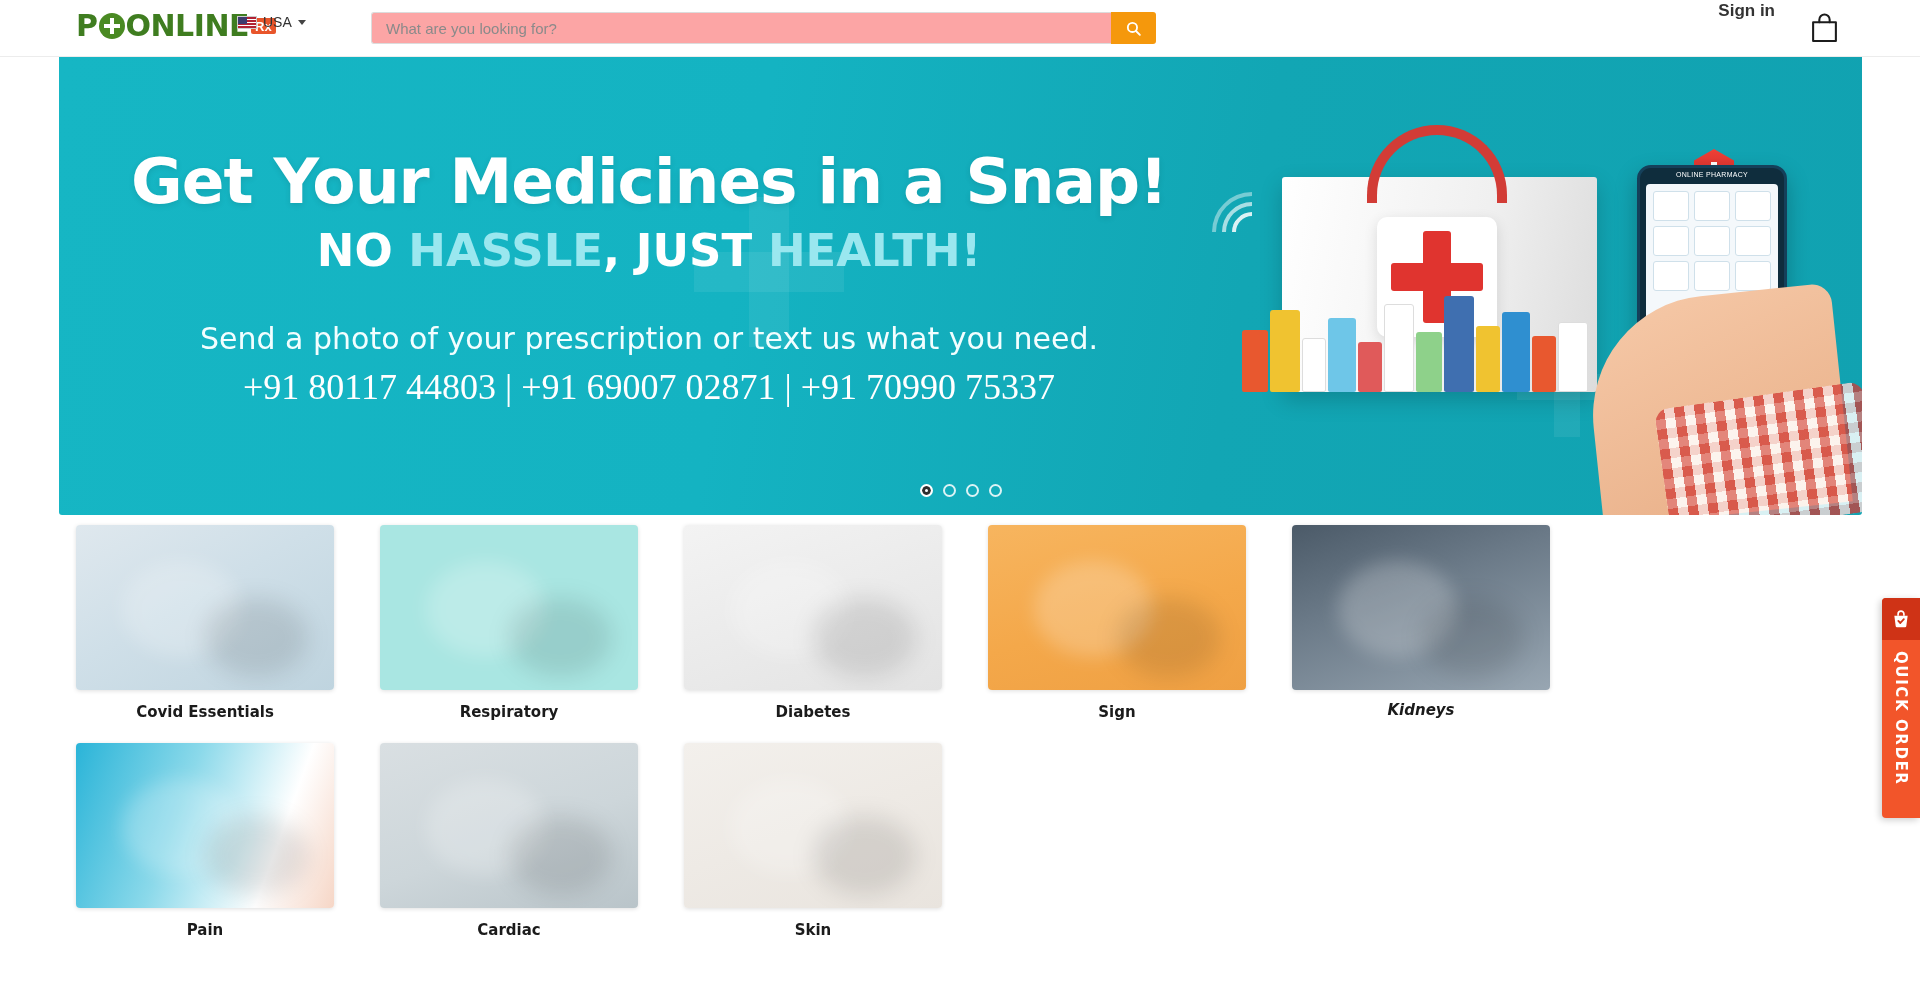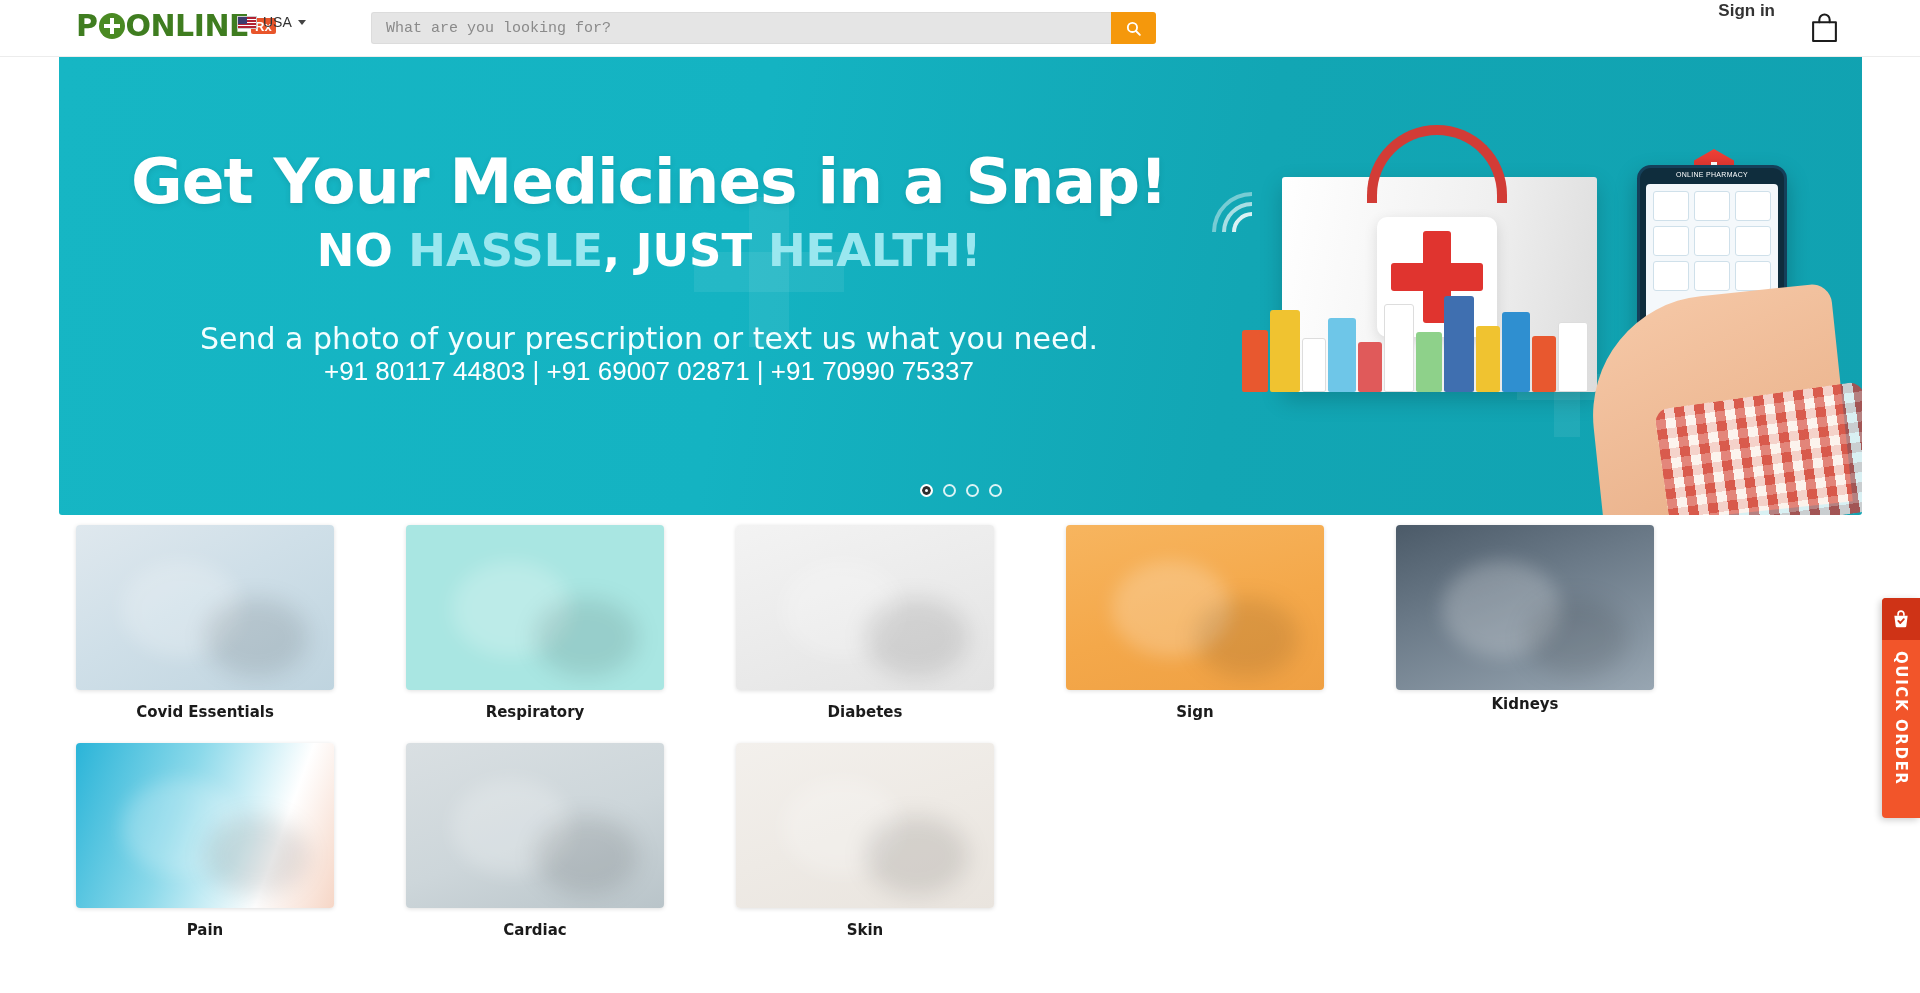--- a/index.html
+++ b/index.html
@@ -98,23 +98,23 @@
     display: flex; height: 32px;
   }
   .search-input {
     width: 740px; height: 32px;
     border: 1px solid #dcdcdc;
     border-right: none;
     border-radius: 3px 0 0 3px;
     padding: 0 14px;
     font-size: 15px;
     color: #333;
-    background: #e5e5e5;
+    background: #fca5a5;
     outline: none;
-    font-family: Liberation Mono, monospace;
+    font-family: Liberation Sans, sans-serif;
   }
   .search-input::placeholder { color: #8a8a8a; }
   .search-btn {
     width: 45px; height: 32px;
     background: #f5980c;
     border: none;
     border-radius: 0 3px 3px 0;
     cursor: pointer;
     display: flex; align-items: center; justify-content: center;
   }
@@ -163,22 +163,23 @@
     font-family: "DejaVu Sans", sans-serif;
     color: #ffffff;
   }
   .bn-h3 .accent { color: #9ae7ef; }
   .bn-sub {
     margin-top: 44px;
     font-size: 30px; color: #f2feff; font-weight: normal;
     font-family: "DejaVu Sans", sans-serif;
   }
   .bn-phones {
-    font-size: 26px; color: #ffffff;
-    font-family: Liberation Sans, sans-serif;
+    margin-top: 10px;
+    font-size: 36px; color: #ffffff;
+    font-family: Liberation Serif, serif;
   }
 
   
   .bn-art { position: absolute; right: 0; top: 0; width: 700px; height: 458px; }
   .med-online {
     position: absolute; right: 58px; top: 92px;
     text-align: center; width: 180px;
   }
   .hexcross {
     width: 40px; height: 46px; margin: 0 auto 8px auto;
@@ -281,38 +282,38 @@
     cursor: pointer;
   }
   .dot.active { background: #ffffff; box-shadow: inset 0 0 0 3px #2f2f2f; border-color:#fff; }
 
   
   .cats {
     position: relative;
     padding: 0 76px;
     margin-top: 10px;
   }
-  .cat-row { display: flex; gap: 72px; }
+  .cat-row { display: flex; gap: 46px; }
   .cat {
     width: 258px;
     cursor: pointer;
   }
   .cat-img {
     width: 258px; height: 165px;
     border-radius: 4px;
     box-shadow: 0 1px 4px rgba(0,0,0,0.13);
     overflow: hidden; position: relative;
   }
   .cat-label {
     margin-top: 13px;
     text-align: center;
     font-size: 15px; font-weight: bold; color: #1b1b1b;
     font-family: "DejaVu Sans", sans-serif;
   }
-  .cat.raised .cat-label { margin-top: 5px; }
+  .cat.raised .cat-label { margin-top: 11px; font-style: italic; }
 
   
   .f-covid { background: linear-gradient(150deg,#dfe8ee 0%, #cfdfe8 45%, #bfd4df 100%); }
   .f-vit   { background: linear-gradient(160deg,#e3c8a5 0%, #d9b98e 50%, #cfae80 100%); }
   .f-resp  { background: #a9e6e2; }
   .f-diab  { background: linear-gradient(160deg,#f3f3f3,#e3e3e3); }
   .f-bone  { background: linear-gradient(165deg,#f7b55f 0%, #f4a84a 55%, #efa043 100%); }
   .f-kid   { background: linear-gradient(160deg,#4b5a68 0%, #6b7a88 40%, #98a6b2 100%); }
   .f-liver { background: linear-gradient(160deg,#f6d7ab 0%, #f3cf9e 100%); }
   .f-pain  { background: linear-gradient(110deg,#2ab4d8 0%, #8bd9ea 40%, #ffffff 75%, #f6d6c6 100%); }

